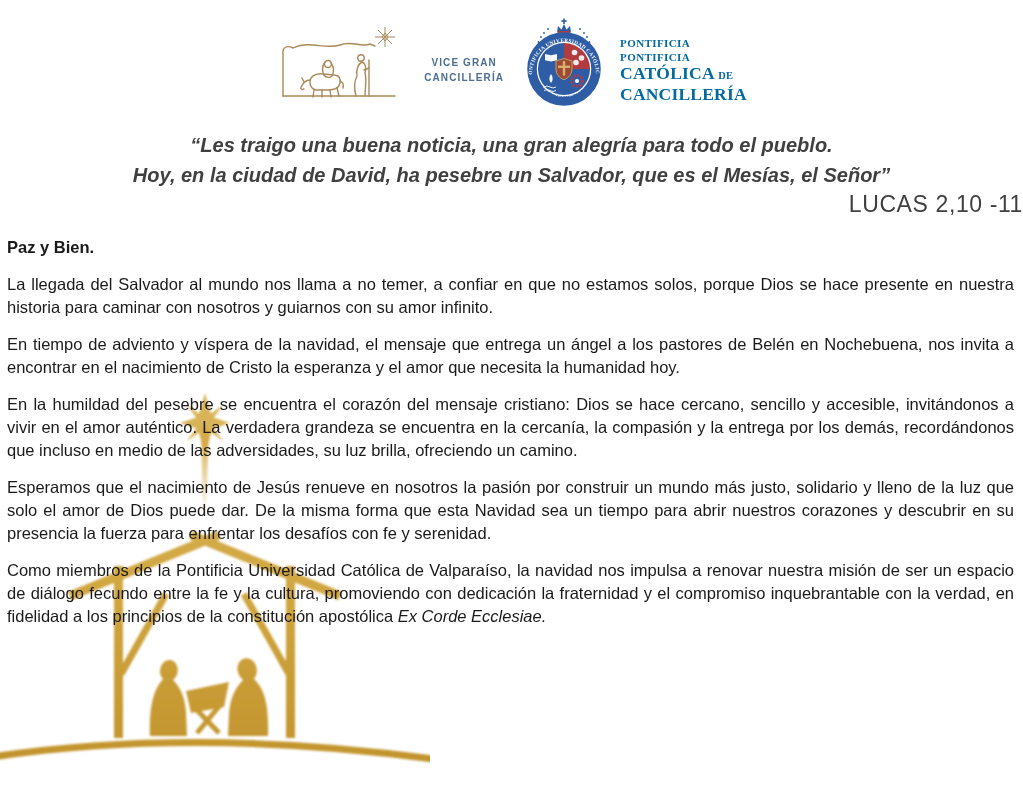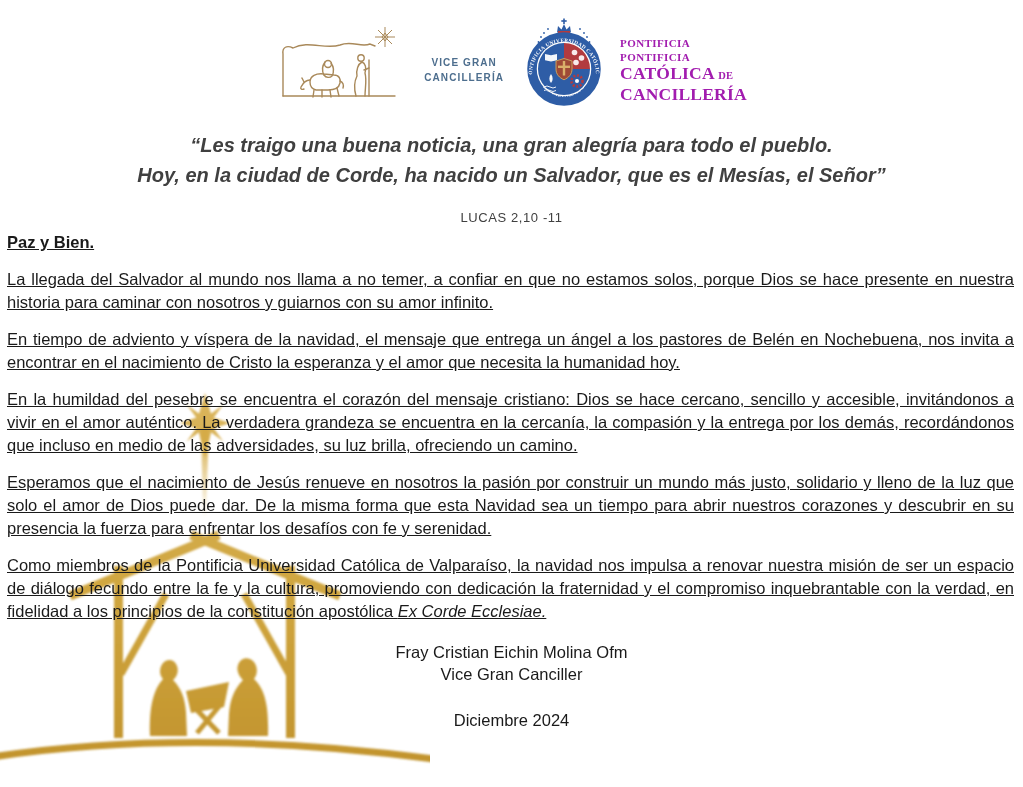--- a/index.html
+++ b/index.html
@@ -13,33 +13,33 @@
   
   .header { display:flex; justify-content:center; align-items:flex-start; padding-top:16px; height:100px; }
   .line-art { width:132px; height:92px; margin-top:4px; }
   .vice {
     margin:39px 14px 0 16px; text-align:center; color:#4d6e8e;
     font-weight:700; font-size:10px; line-height:15px; letter-spacing:1.1px;
   }
   .seal { width:92px; height:94px; margin-top:1px; }
   .univ {
     margin:21px 0 0 10px; font-family:"Liberation Serif", serif;
-    color:#a21caf; font-weight:700;
+    color:#0369a1; font-weight:700;
   }
   .u-small { font-size:11px; line-height:13.5px; letter-spacing:0.4px; }
   .u-big { font-size:17.5px; line-height:19px; letter-spacing:0.2px; }
   .u-de { font-size:10.5px;margin-top:20px; }
 
   
   .quote { margin-top:14px; text-align:center; color:#404040; }
   .q-line { font-style:italic; font-weight:600; font-size:20px; line-height:30px; }
-  .q-ref { font-size:13px; line-height:27px; letter-spacing:0.6px; margin-top:14px; }
-
-  
-  .body { padding:0 9px 0 7px; font-size:16.5px; line-height:23px; text-align:justify;text-decoration:underline; }
+  .q-ref { font-size:23px; line-height:27px; letter-spacing:0.6px; margin-top:1px;text-align:right; }
+
+  
+  .body { margin-top:18px; padding:0 9px 0 7px; font-size:16.5px; line-height:23px; text-align:justify; }
   .body p { margin:0 0 14px 0; }
   .salutation { font-weight:700; }
 
   
   .signature { text-align:center; font-size:16.5px; line-height:22px; margin-top:18px; }
   .date { margin-top:24px; }
 </style>
 </head>
 <body>
 
@@ -182,32 +182,27 @@
         <div class="u-big">
           <span>CATÓLICA</span>
           <span class="u-de">DE</span>
         </div>
         <div class="u-big">CANCILLERÍA</div>
       </div>
     </div>
 
     <div class="quote">
       <div class="q-line">“Les traigo una buena noticia, una gran alegría para todo el pueblo.</div>
-      <div class="q-line">Hoy, en la ciudad de Corde, ha nacido un Salvador, que es el Mesías, el Señor”</div>
+      <div class="q-line">Hoy, en la ciudad de David, ha pesebre un Salvador, que es el Mesías, el Señor”</div>
       <div class="q-ref">LUCAS 2,10 -11</div>
     </div>
 
     <div class="body">
       <p class="salutation">Paz y Bien.</p>
       <p>La llegada del Salvador al mundo nos llama a no temer, a confiar en que no estamos solos, porque Dios se hace presente en nuestra historia para caminar con nosotros y guiarnos con su amor infinito.</p>
       <p>En tiempo de adviento y víspera de la navidad, el mensaje que entrega un ángel a los pastores de Belén en Nochebuena, nos invita a encontrar en el nacimiento de Cristo la esperanza y el amor que necesita la humanidad hoy.</p>
       <p>En la humildad del pesebre se encuentra el corazón del mensaje cristiano: Dios se hace cercano, sencillo y accesible, invitándonos a vivir en el amor auténtico. La verdadera grandeza se encuentra en la cercanía, la compasión y la entrega por los demás, recordándonos que incluso en medio de las adversidades, su luz brilla, ofreciendo un camino.</p>
       <p>Esperamos que el nacimiento de Jesús renueve en nosotros la pasión por construir un mundo más justo, solidario y lleno de la luz que solo el amor de Dios puede dar. De la misma forma que esta Navidad sea un tiempo para abrir nuestros corazones y descubrir en su presencia la fuerza para enfrentar los desafíos con fe y serenidad.</p>
       <p><span>Como miembros de la Pontificia Universidad Católica de Valparaíso, la navidad nos impulsa a renovar nuestra misión de ser un espacio de diálogo fecundo entre la fe y la cultura, promoviendo con dedicación la fraternidad y el compromiso inquebrantable con la verdad, en fidelidad a los principios de la constitución apostólica </span><em>Ex Corde Ecclesiae.</em></p>
     </div>
 
-    <div class="signature">
-      <div>Fray Cristian Eichin Molina Ofm</div>
-      <div>Vice Gran Canciller</div>
-      <div class="date">Diciembre 2024</div>
-    </div>
   </div>
 </div>
 
 </body></html>

